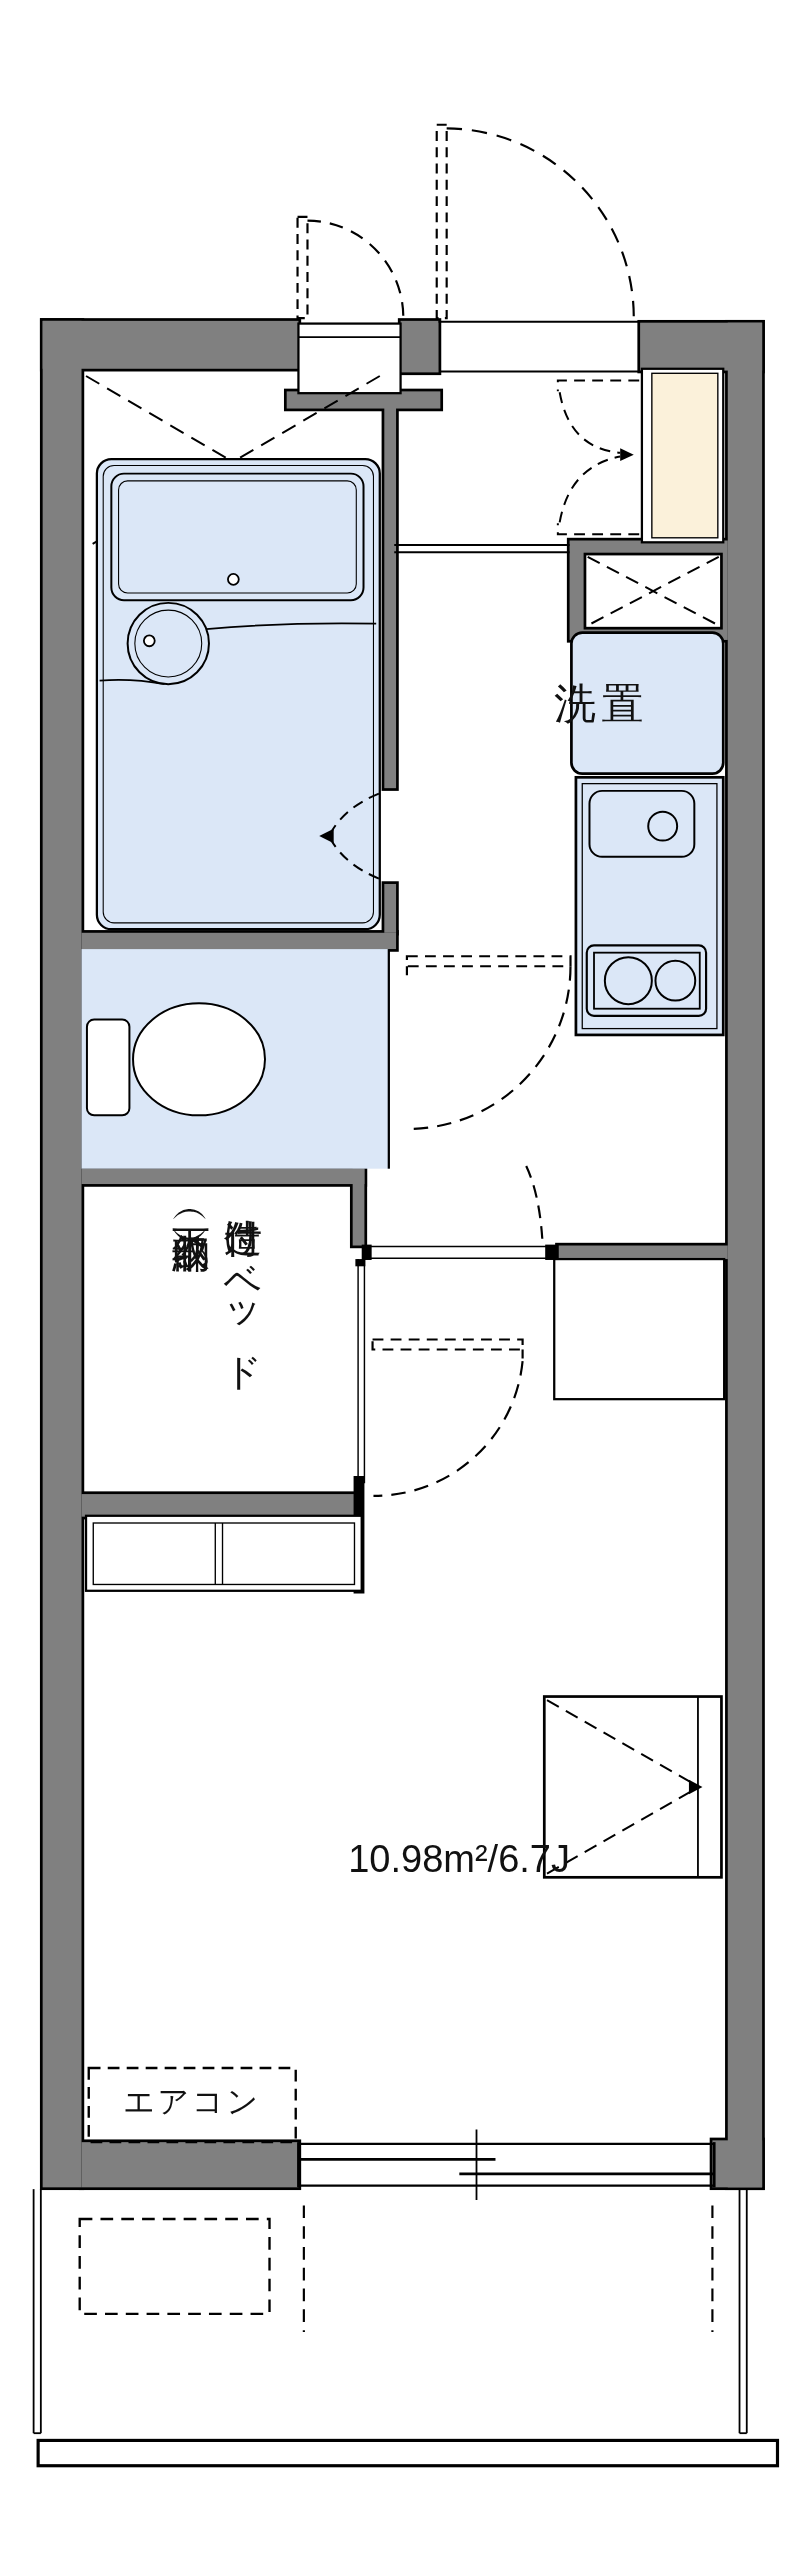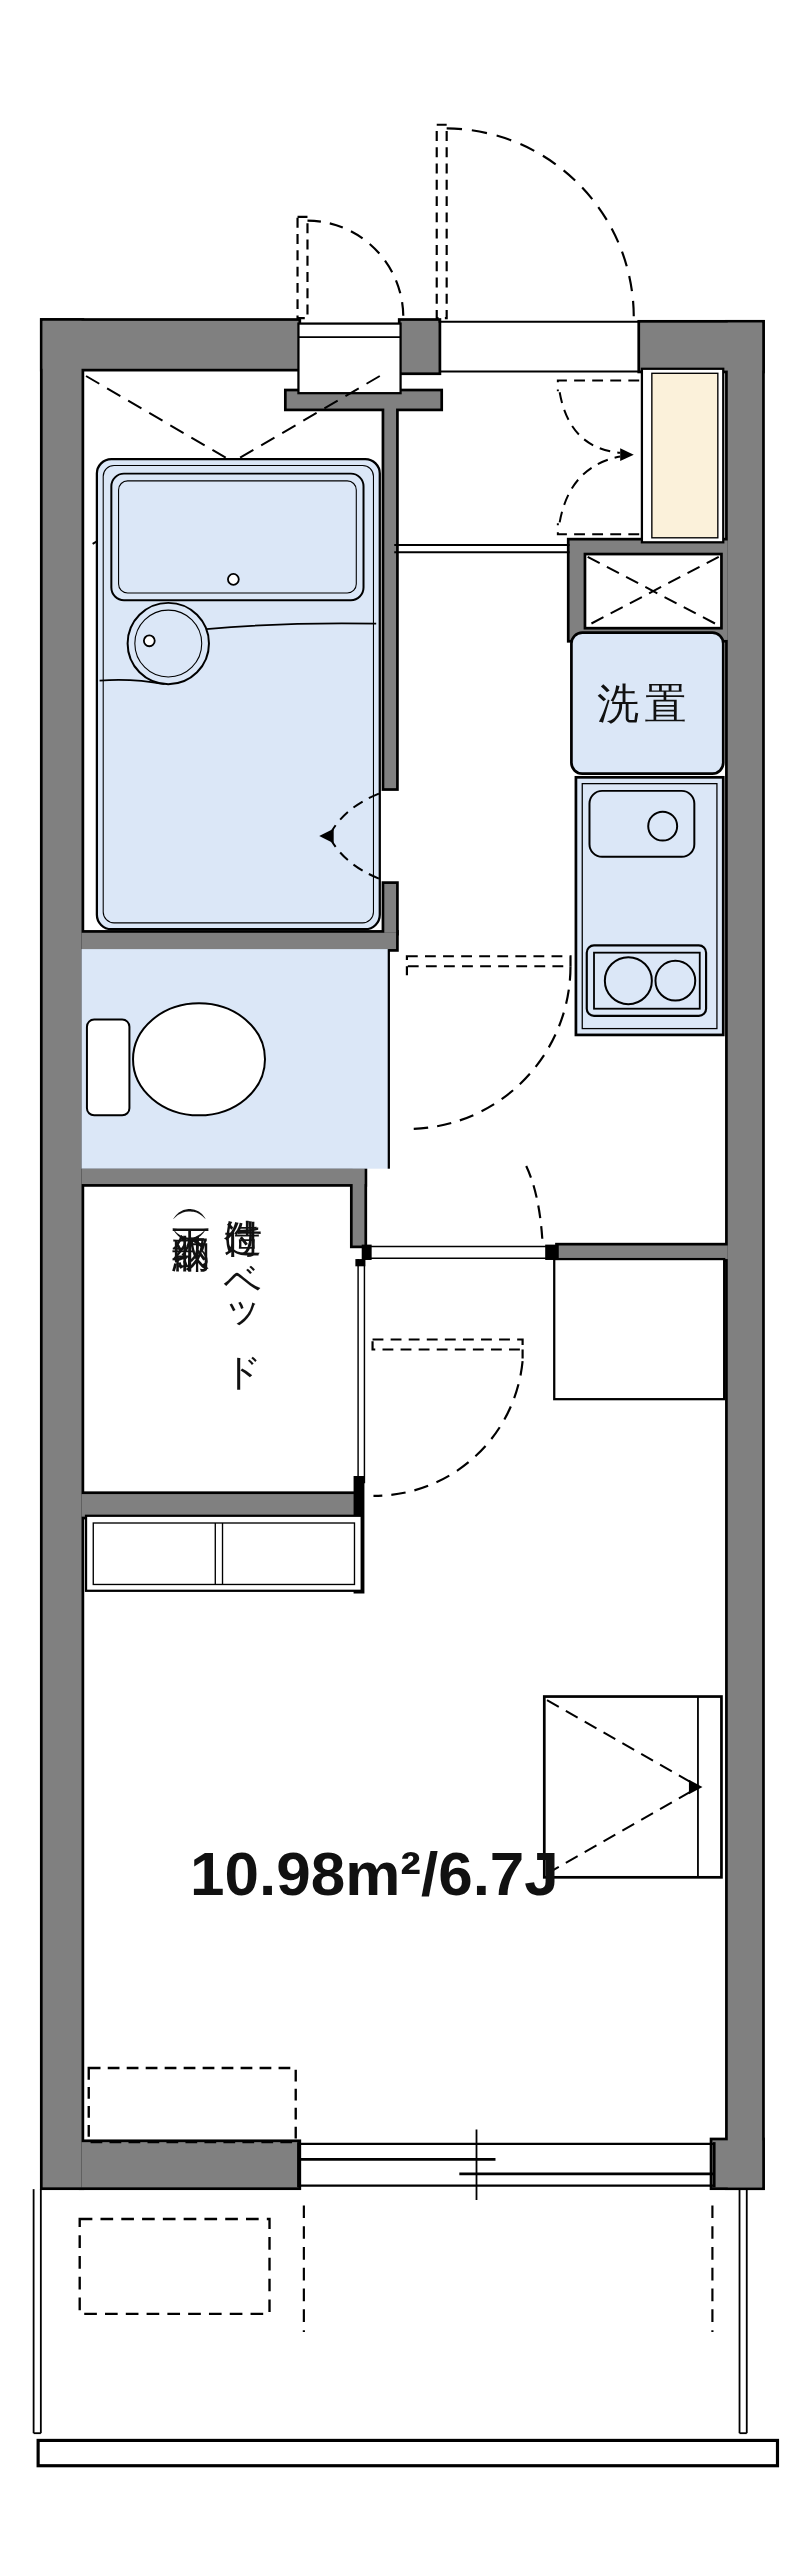--- a/index.html
+++ b/index.html
@@ -3,30 +3,30 @@
 <meta charset="utf-8">
 <style>
   html,body { margin:0; padding:0; background:#ffffff; }
   :root { --wall:#808080; --room:#dbe7f7; --cream:#fbf1da; }
   #plan {
     position:relative; width:812px; height:2576px; background:#fff;
     font-family:"Liberation Sans", sans-serif; overflow:hidden;
   }
   #plan svg { position:absolute; left:0; top:0; }
   .label { position:absolute; color:#111; }
-  .lbl-washer { left:581px; top:676px; width:127px; text-align:center;
+  .lbl-washer { left:554px; top:676px; width:127px; text-align:left;
     font-size:42px; letter-spacing:5.4px; font-weight:500; }
   .lbl-bed { left:165px; top:1189px; height:312px; writing-mode:vertical-rl;
     text-orientation:mixed; font-size:38px; line-height:52px; letter-spacing:1.8px; font-weight:500; }
   .lbl-bed span { display:block; }
   .lbl-bed span:nth-child(2) { padding-top:9px; }
   .lbl-room { left:258px; top:1747px; width:226px; text-align:center;
     font-size:76px; letter-spacing:5.4px; font-weight:500; }
-  .lbl-area { left:190px; top:1838px; width:380px; text-align:left;
-    font-size:62px; font-weight:700; }
+  .lbl-area { left:190px; top:1838px; width:380px; text-align:right;
+    font-size:38px; font-weight:400; }
   .lbl-aircon { left:90px; top:2081px; width:204px; text-align:center;
     font-size:31px; letter-spacing:2.7px; }
 </style>
 </head>
 <body>
 
 <div id="plan">
 <svg width="812" height="2576" viewBox="0 0 898 2850">
 
   <g fill="#000">
@@ -204,14 +204,15 @@
     <rect x="42" y="2700" width="818" height="28" fill="#fff" stroke-width="3.5"></rect>
   </g>
 </svg>
 
   <div class="label lbl-washer">洗置</div>
   <div class="label lbl-bed">
     <span>造付けベッド</span>
     <span>（下部収納）</span>
   </div>
   <div class="label lbl-area">10.98m²/6.7J</div>
+  <div class="label lbl-aircon">エアコン</div>
 </div>
 
 
 </body></html>

